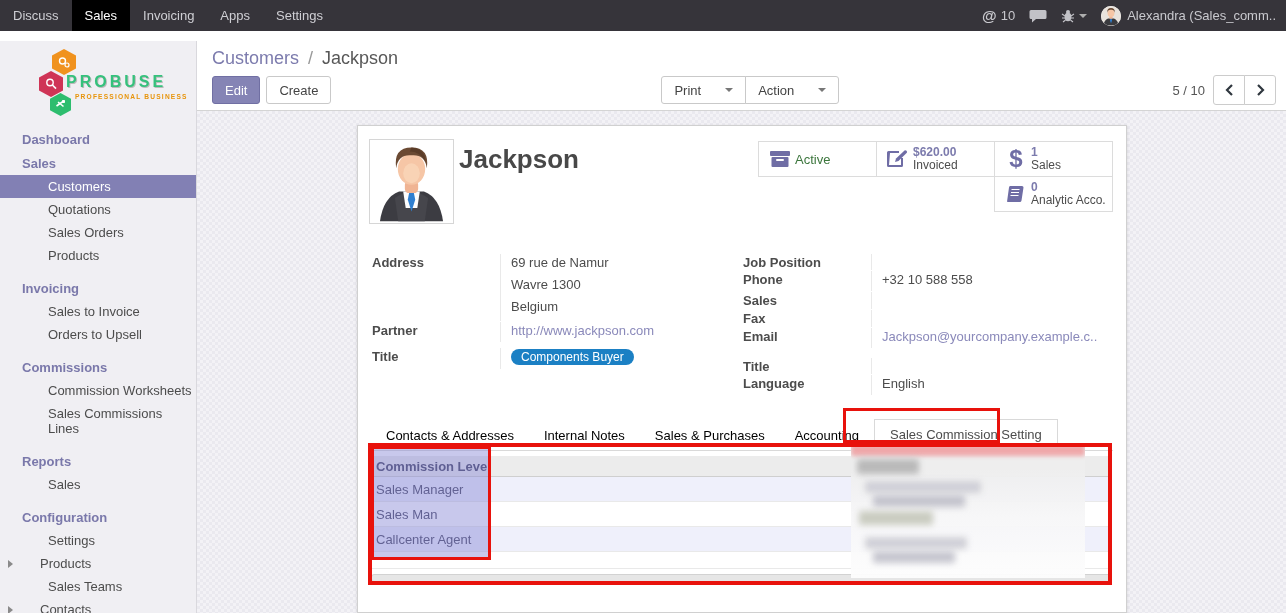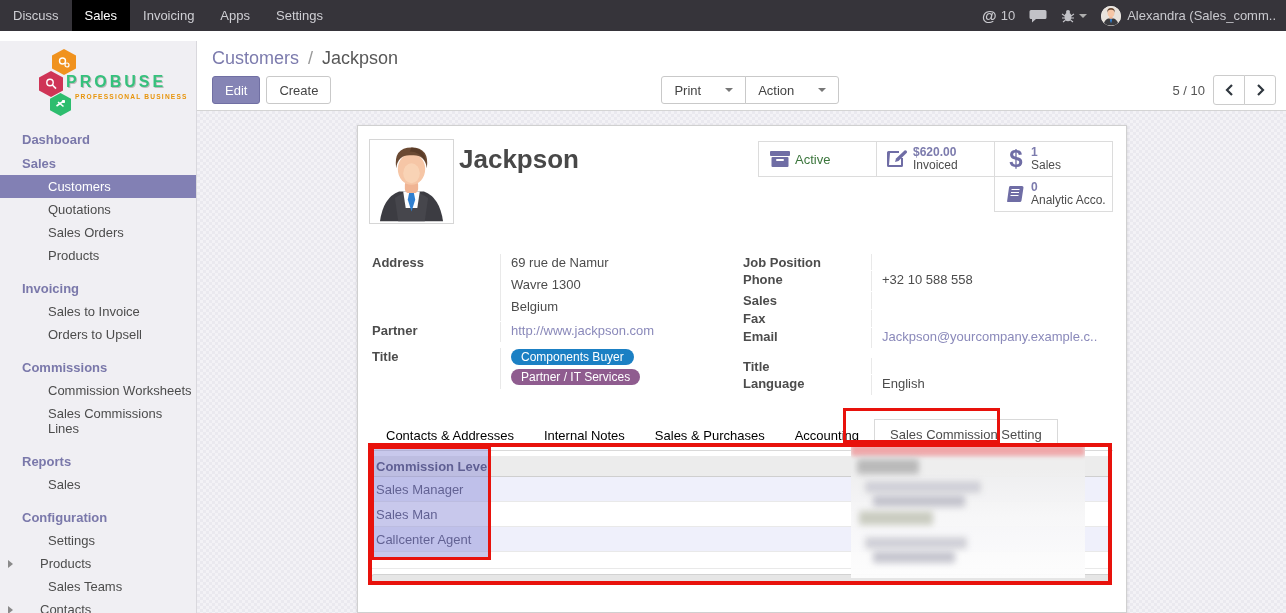--- a/index.html
+++ b/index.html
@@ -345,21 +345,20 @@
               </div>
             </div>
             <div class="frow">
               <div class="flabel">Partner</div>
               <div class="fval"><a class="link">http://www.jackpson.com</a></div>
             </div>
             <div class="frow mt6">
               <div class="flabel">Title</div>
               <div class="fval">
                 <div><span class="tag tag-blue">Components Buyer</span></div>
-                <div><span class="tag tag-purple">Partner / IT Services</span></div>
               </div>
             </div>
           </div>
 
           <div class="fcol">
             <div class="frow" style="min-height:16px;">
               <div class="flabel">Job Position</div>
               <div class="fval"></div>
             </div>
             <div class="frow">

